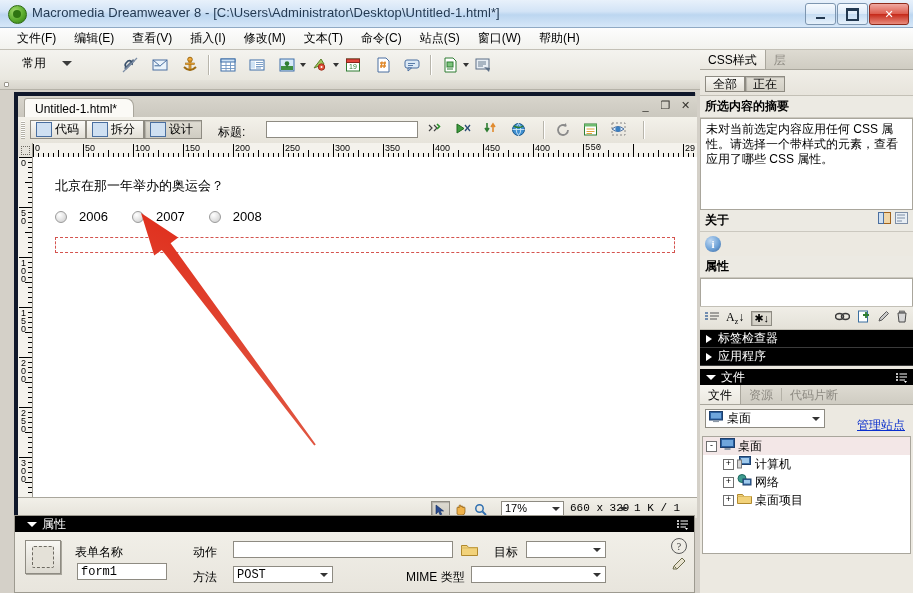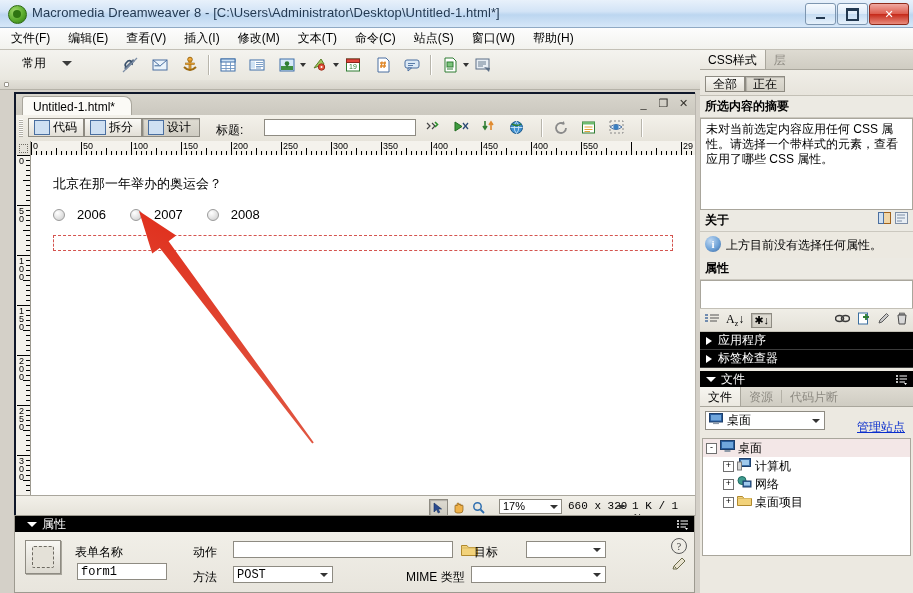--- a/index.html
+++ b/index.html
@@ -44,21 +44,21 @@
     border:1px solid #8e2b1b;color:#fff;font-weight:bold;width:38px;
   }
   .glyph-min{display:block;width:9px;height:3px;border-bottom:2px solid #22384f;margin-top:5px;}
   .glyph-max{display:block;width:9px;height:8px;border:2px solid #22384f;border-top-width:3px;}
 
   
   .menubar{
     position:absolute;left:0;top:28px;width:913px;height:22px;
     background:linear-gradient(180deg,#fdfdfd 0%,#f2f2ee 100%);
     border-bottom:1px solid #c3c0b6;
-    display:flex;align-items:center;padding-left:2px;box-sizing:border-box;
+    display:flex;align-items:center;padding-left:8px;box-sizing:border-box;
   }
   .menuitem{
     font-size:12px;color:#000;padding:2px 9px;white-space:nowrap;cursor:default;
   }
 
   
   .toolbar{
     position:absolute;left:0;top:50px;width:913px;height:30px;
     background:linear-gradient(180deg,#f4f3ef 0%,#e9e7df 100%);
     border-bottom:1px solid #b5b2a8;
@@ -83,21 +83,21 @@
   }
   .toolbar-grip:before{
     content:"";position:absolute;left:4px;top:2px;width:3px;height:3px;
     background:#fff;border:1px solid #9a968c;border-radius:1px;
   }
 
   
   .docwin{
     position:absolute;left:14px;top:92px;width:681px;height:423px;
     background:#ece9e1;
-    border:2px solid #0f172a;
+    border:4px solid #0f172a;
     box-shadow:1px 1px 0 rgba(0,0,0,.12);
     box-sizing:border-box;
   }
   .doctabstrip{
     position:absolute;left:0;top:0;width:679px;height:21px;
     background:linear-gradient(180deg,#d8d5cc 0%,#cbc8bf 100%);
     border-bottom:1px solid #a9a69c;
   }
   .doctab{
     position:absolute;left:6px;top:2px;height:19px;padding:3px 16px 0 10px;
@@ -627,21 +627,21 @@
           <div class="ticklbl" style="left:67px;top:1px;">50</div>
           <div class="ticklbl" style="left:117px;top:1px;">100</div>
           <div class="ticklbl" style="left:167px;top:1px;">150</div>
           <div class="ticklbl" style="left:217px;top:1px;">200</div>
           <div class="ticklbl" style="left:267px;top:1px;">250</div>
           <div class="ticklbl" style="left:317px;top:1px;">300</div>
           <div class="ticklbl" style="left:367px;top:1px;">350</div>
           <div class="ticklbl" style="left:417px;top:1px;">400</div>
           <div class="ticklbl" style="left:467px;top:1px;">450</div>
           <div class="ticklbl" style="left:517px;top:1px;">400</div>
-          <div class="ticklbl" style="left:567px;top:1px;">550</div>
+          <div class="ticklbl" style="left:567px;top:1px;font-family:Liberation Mono, monospace;">550</div>
           <div class="ticklbl" style="left:617px;top:17px;">600</div>
           <div class="ticklbl" style="left:667px;top:1px;">29</div>
         </div>
     </div>
     <div class="vruler">
       <div id="vticks">
           <div class="tickline" style="left:1px;top:0px;height:1px;width:13px;"></div>
           <div class="tickline" style="left:10px;top:5px;height:1px;width:4px;"></div>
           <div class="tickline" style="left:10px;top:10px;height:1px;width:4px;"></div>
           <div class="tickline" style="left:10px;top:15px;height:1px;width:4px;"></div>
@@ -796,21 +796,20 @@
       </span>
       <span style="position:absolute;right:5px;top:2px;">
         <svg width="13" height="12" viewBox="0 0 13 12">
             <rect x="0.5" y="0.5" width="12" height="11" fill="#e8eef4" stroke="#7d8ea6"></rect>
             <path d="M2 3 H10 M2 6 H10 M2 9 H7" stroke="#7d8ea6"></path>
           </svg>
       </span>
     </div>
     <div class="aboutrow">
       <span class="info-ico">i</span>
-      <span style="font-size:12px;padding-top:1px">上方目前没有选择任何属性。</span>
     </div>
 
     <div class="sect-hdr">属性</div>
     <div class="whitebox" style="height:28px;border-bottom:none"></div>
 
     <div class="propstrip">
       <span>
         <svg width="14" height="12" viewBox="0 0 14 12">
             <path d="M0 2 H3 M0 5 H3 M0 8 H3" stroke="#4a6fa0" stroke-width="1.4"></path>
             <path d="M5 2 H14 M5 5 H14 M5 8 H12" stroke="#555" stroke-width="1.1"></path>
@@ -838,25 +837,25 @@
       <span style="position:absolute;right:5px;">
         <svg width="12" height="13" viewBox="0 0 12 13">
             <path d="M2 3 H10 L9 12 H3 Z" fill="#d8d8d8" stroke="#4a4a4a"></path>
             <rect x="3.5" y="1" width="5" height="1.8" fill="#9a9a9a" stroke="#4a4a4a" stroke-width=".6"></rect>
           </svg>
       </span>
     </div>
 
     <div class="collapsed">
       <span class="tri"></span>
-      <span>应用程序</span>
+      <span>标签检查器</span>
     </div>
     <div class="collapsed">
       <span class="tri"></span>
-      <span>标签检查器</span>
+      <span>应用程序</span>
     </div>
 
     <div class="panel-hdr" style="margin-top:3px">
       <span class="tri"></span>
       <span>文件</span>
       <span class="opt-menu">
         <svg width="12" height="10" viewBox="0 0 12 10">
           <path d="M0 1 H2 M0 4 H2 M0 7 H2" stroke="#fff" stroke-width="1.3"></path>
           <path d="M3.5 1 H11 M3.5 4 H11 M3.5 7 H9" stroke="#fff" stroke-width="1.1"></path>
           <path d="M8 8 L11 8 L9.5 10 Z" fill="#fff"></path>
@@ -962,21 +961,21 @@
             <path d="M0.5 5 H16.5" stroke="#d8b75f"></path>
           </svg>
       </span>
 
       <div class="plbl" style="left:178px;top:37px">方法</div>
       <div class="pselect" style="left:218px;top:34px;width:100px;height:17px">
         <span>POST</span>
         <span class="arw"></span>
       </div>
 
-      <div class="plbl" style="left:459px;top:12px">目标</div>
+      <div class="plbl" style="left:479px;top:12px">目标</div>
       <div class="pselect" style="left:511px;top:9px;width:80px;height:17px">
         <span></span>
         <span class="arw"></span>
       </div>
 
       <div class="plbl" style="left:391px;top:37px">MIME 类型</div>
       <div class="pselect" style="left:456px;top:34px;width:135px;height:17px">
         <span></span>
         <span class="arw"></span>
       </div>

